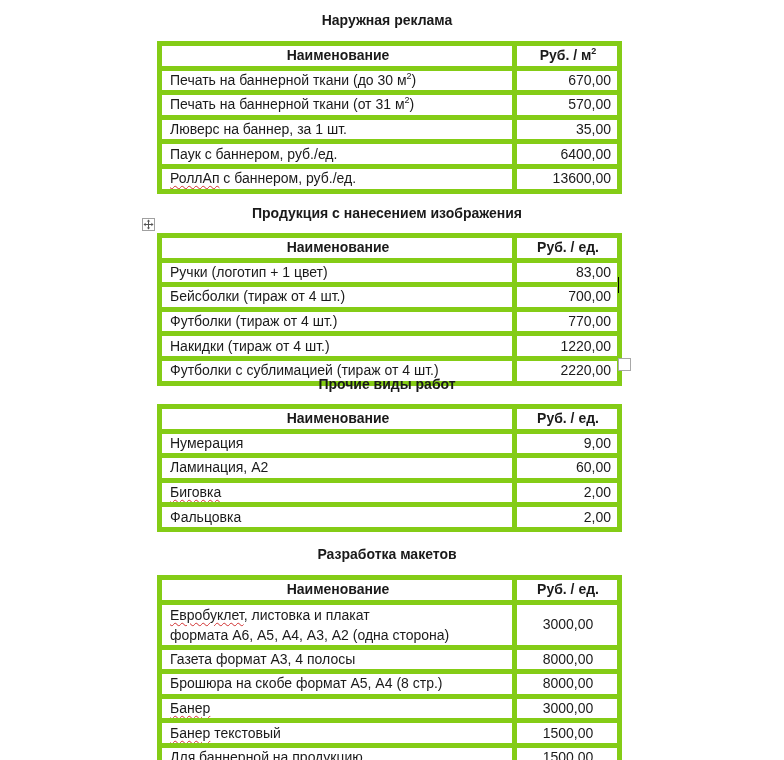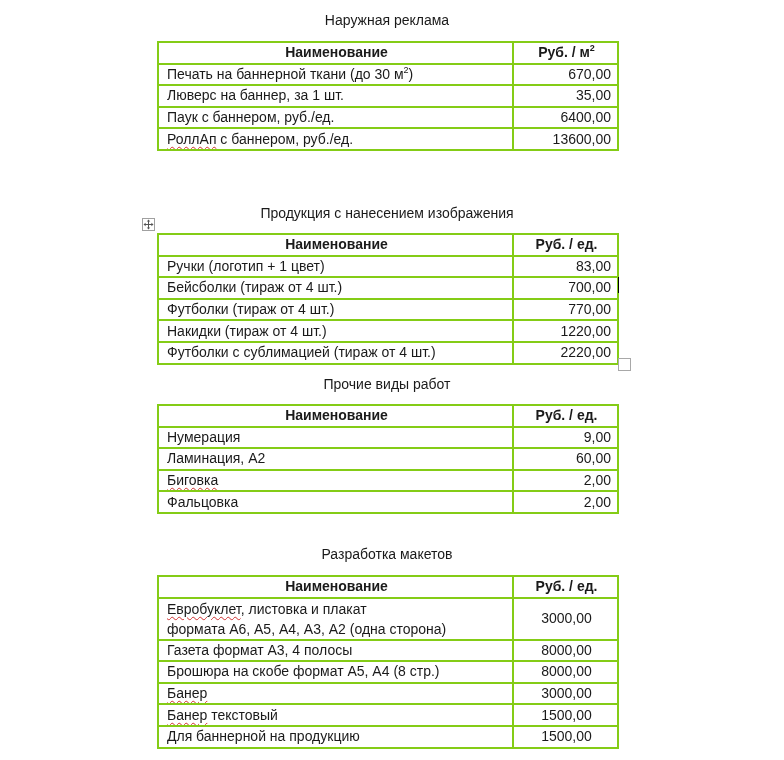--- a/index.html
+++ b/index.html
@@ -13,37 +13,37 @@
       position: relative;
       overflow: hidden;
       font-family: "Liberation Sans", "DejaVu Sans", sans-serif;
       color: #1a1a1a;
     }
     .section-title {
       position: absolute;
       left: 157px;
       width: 460px;
       text-align: center;
-      font-weight: normal;
+      font-weight: bold;
       font-size: 14px;
       line-height: 16px;
       margin: 0;
     }
     table.price {
       position: absolute;
       left: 157px;
       width: 460px;
       border-collapse: collapse;
       table-layout: fixed;
       font-size: 14px;
     }
     table.price col.c-name { width: 355px; }
     table.price col.c-price { width: 105px; }
     table.price th, table.price td {
-      border: 2px solid #84cc16;
+      border: 5px solid #84cc16;
       height: 19.6px;
       padding: 0 6px 0 8px;
       line-height: 19px;
       vertical-align: middle;
       white-space: nowrap;
       overflow: hidden;
     }
     table.price th {
       font-weight: bold;
       text-align: center;
@@ -119,20 +119,24 @@
   <thead>
     <tr>
       <th>Наименование</th>
       <th><span>Руб. / м</span><sup>2</sup></th>
     </tr>
   </thead>
   <tbody>
     <tr>
       <td><span>Печать на баннерной ткани (до 30 м</span><sup>2</sup><span>)</span></td>
       <td class="price-cell">670,00</td>
+    </tr>
+    <tr>
+      <td><span>Печать на баннерной ткани (от 31 м</span><sup>2</sup><span>)</span></td>
+      <td class="price-cell">570,00</td>
     </tr>
     <tr>
       <td>Люверс на баннер, за 1 шт.</td>
       <td class="price-cell">35,00</td>
     </tr>
     <tr>
       <td>Паук с баннером, руб./ед.</td>
       <td class="price-cell">6400,00</td>
     </tr>
     <tr>

